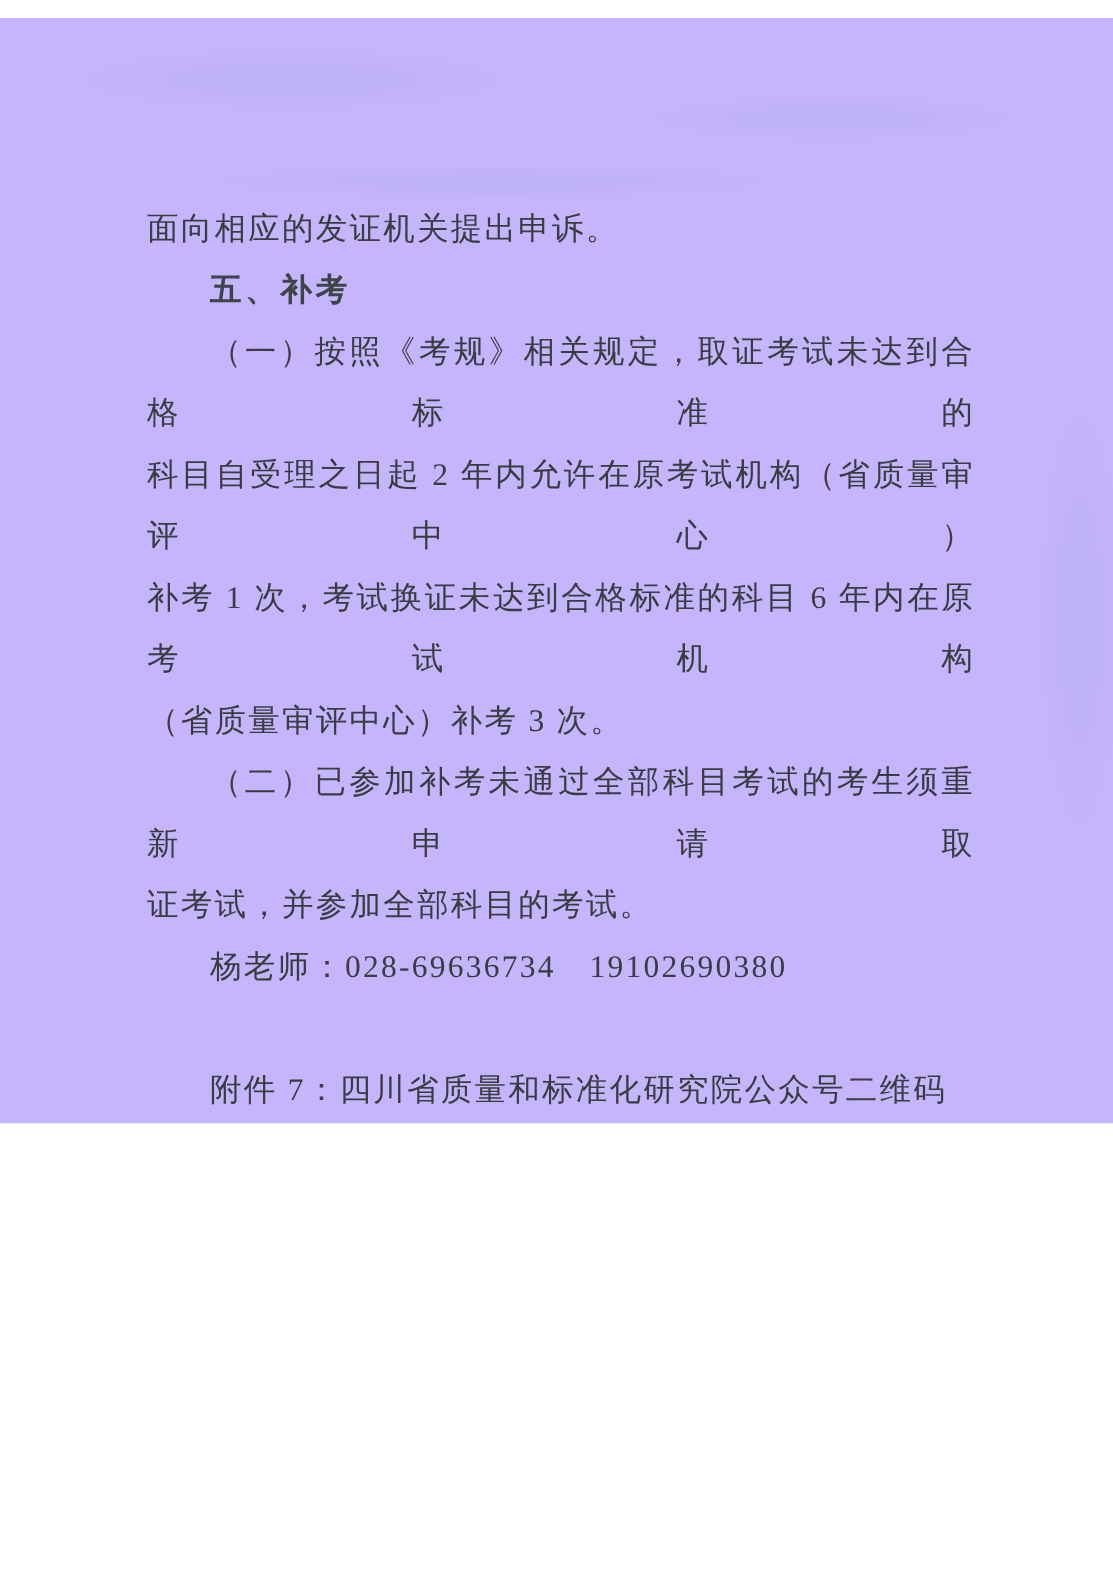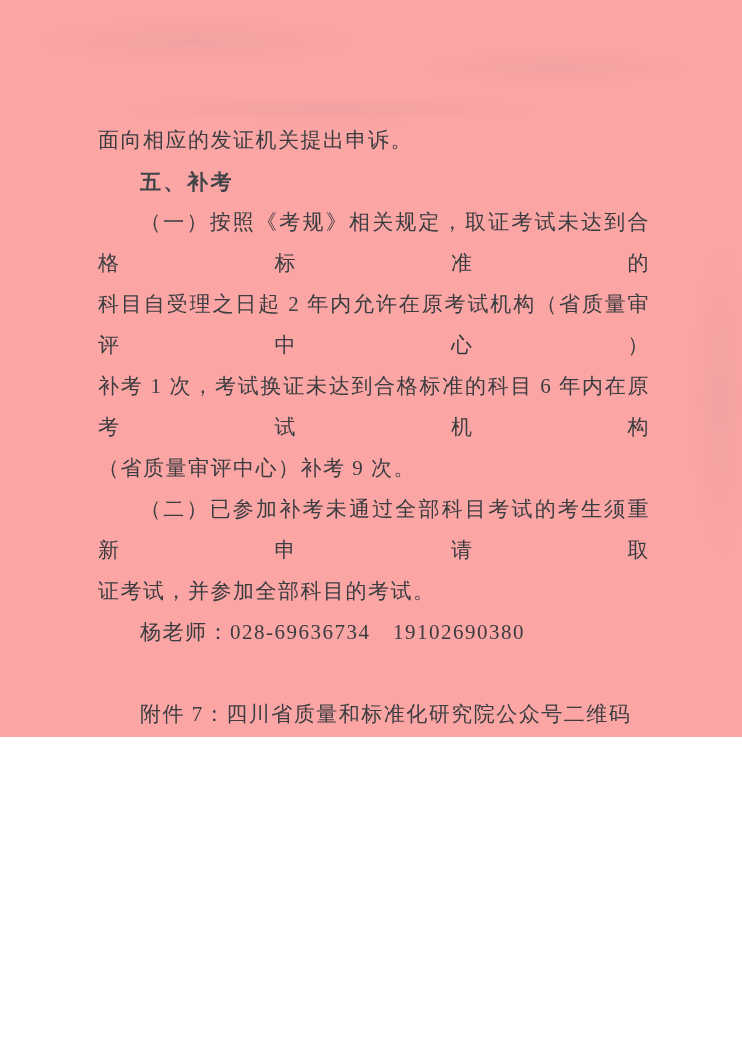--- a/index.html
+++ b/index.html
@@ -1,22 +1,23 @@
 <!DOCTYPE html>
 <html><head>
 <meta charset="utf-8">
 <style>
   html, body { margin: 0; padding: 0; background: #ffffff; }
   .page {
     position: relative;
     width: 742px;
     height: 737px;
-    background: #fca5a5;
+    background: #c4b5fd;
     overflow: hidden;
     font-family: "Liberation Serif", serif;
+    margin-top: 12px;
   }
   
   .smudge {
     position: absolute;
     border-radius: 50%;
     background: radial-gradient(closest-side, rgba(110,115,120,0.07), rgba(110,115,120,0));
     pointer-events: none;
   }
   .sm1 { top: 18px;  left: 35px;  width: 320px; height: 46px; }
   .sm2 { top: 50px;  left: 420px; width: 270px; height: 34px; }
@@ -115,21 +116,21 @@
   <div class="smudge sm3"></div>
   <div class="smudge sm4"></div>
   <div class="smudge sm5"></div>
 
   <div class="doc-body">
     <p>面向相应的发证机关提出申诉。</p>
     <p class="heading indent">五、补考</p>
     <p class="indent fill">（一）按照《考规》相关规定，取证考试未达到合格标准的</p>
     <p class="fill">科目自受理之日起 2 年内允许在原考试机构（省质量审评中心）</p>
     <p class="fill">补考 1 次，考试换证未达到合格标准的科目 6 年内在原考试机构</p>
-    <p>（省质量审评中心）补考 9 次。</p>
+    <p>（省质量审评中心）补考 3 次。</p>
     <p class="indent fill">（二）已参加补考未通过全部科目考试的考生须重新申请取</p>
     <p>证考试，并参加全部科目的考试。</p>
     <p class="indent">杨老师：028-69636734　19102690380</p>
     <div class="blank-line"></div>
     <p class="indent">附件 7：四川省质量和标准化研究院公众号二维码</p>
     <p class="indent">附件 9：特种设备无损检测人员考试成绩复核申请表</p>
   </div>
 
   <div class="signature">
     <p>四川省质量技术审评中心</p>

